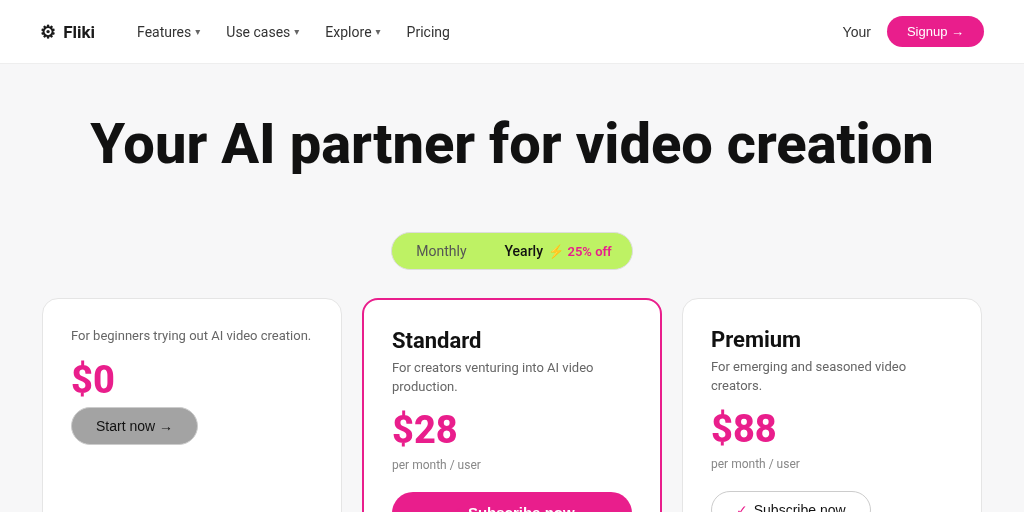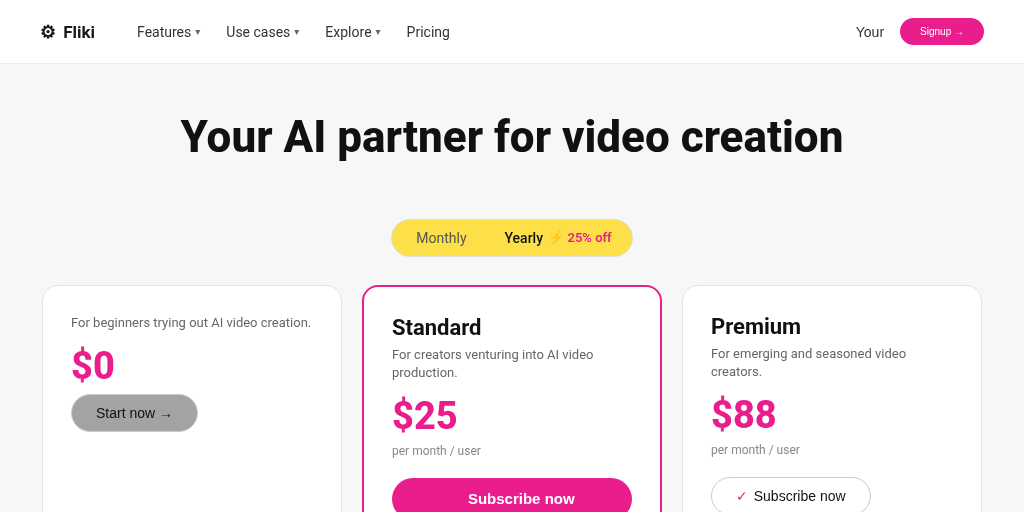--- a/index.html
+++ b/index.html
@@ -67,50 +67,50 @@
       cursor: pointer;
       background: none;
       border: none;
     }
     .signup-btn {
       background: #e91e8c;
       color: #fff;
       border: none;
       border-radius: 20px;
       padding: 8px 20px;
-      font-size: 10px;
+      font-size: 13px;
       font-weight: 500;
       cursor: pointer;
       display: flex;
       align-items: center;
       gap: 6px;
     }
 
     
     .hero {
       text-align: center;
       padding: 48px 20px 32px;
     }
     .hero h1 {
-      font-size: 44px;
+      font-size: 56px;
       font-weight: 800;
       color: #111;
       line-height: 1.15;
     }
 
     
     .toggle-row {
       display: flex;
       justify-content: center;
       margin: 24px 0 28px;
     }
     .toggle-pill {
       display: flex;
       align-items: center;
-      background: #fde047;
+      background: #bef264;
       border: 1px solid #ddd;
       border-radius: 30px;
       padding: 4px;
       gap: 2px;
     }
     .toggle-option {
       padding: 6px 20px;
       border-radius: 24px;
       font-size: 14px;
       cursor: pointer;
@@ -270,21 +270,21 @@
 
 <div class="cards-row" id="cards-container">
     <div class="card">
     <div class="card-desc">For beginners trying out AI video creation.</div>
     <div class="card-price">$0</div>
     <button class="btn-start">Start now →</button>
   </div>
     <div class="card featured">
     <div class="card-name">Standard</div>
     <div class="card-desc">For creators venturing into AI video production.</div>
-    <div class="card-price">$25</div>
+    <div class="card-price">$28</div>
     <div class="card-price-sub">per month / user</div>
     <button class="btn-subscribe-featured"><span class="check-icon">✓</span> Subscribe now</button>
   </div>
     <div class="card">
     <div class="card-name">Premium</div>
     <div class="card-desc">For emerging and seasoned video creators.</div>
     <div class="card-price">$88</div>
     <div class="card-price-sub">per month / user</div>
     <button class="btn-subscribe-outline"><span class="check-icon">✓</span> Subscribe now</button>
   </div>

